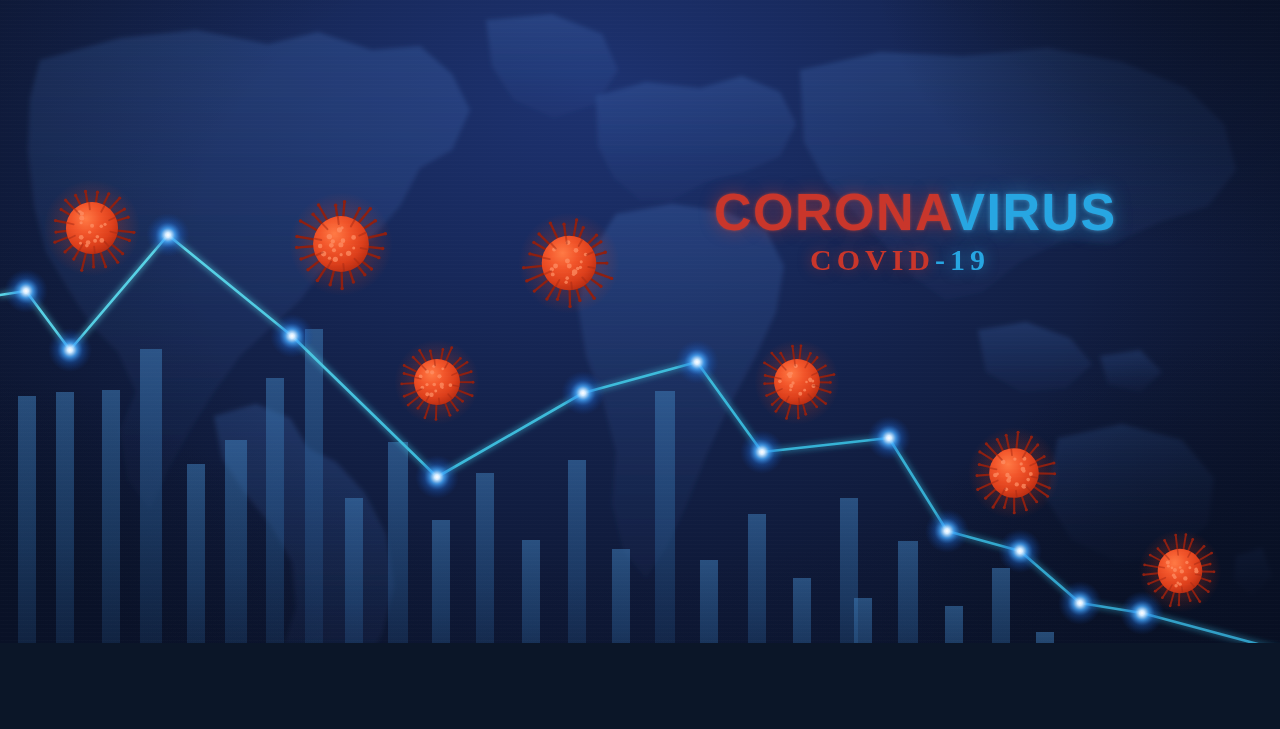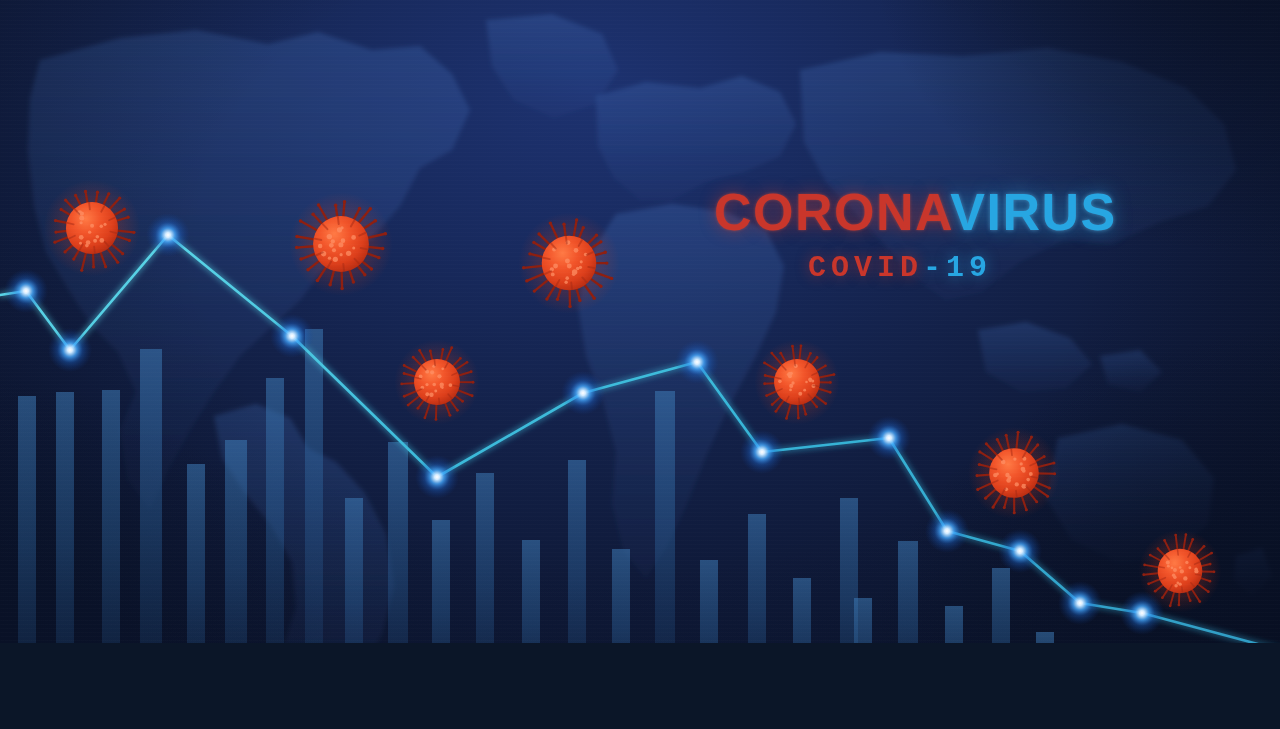--- a/index.html
+++ b/index.html
@@ -96,25 +96,25 @@
   }
   .t-red {
     color: #c9362b;
     text-shadow: 0 0 16px rgba(201,54,43,0.55), 0 0 3px rgba(255,90,60,0.45);
   }
   .t-cyan {
     color: #27a6e2;
     text-shadow: 0 0 18px rgba(39,166,226,0.6), 0 0 4px rgba(120,210,255,0.5);
   }
   .title-sub {
-    font-family: Liberation Mono, monospace;
+    font-family: Liberation Serif, serif;
     font-size: 30px;
     font-weight: 700;
     letter-spacing: 5px;
-    margin: 12px 0 0 0;
+    margin: 4px 0 0 0;
     white-space: nowrap;
   }
   .title-sub .t-red { text-shadow: 0 0 13px rgba(201,54,43,0.5); }
   .title-sub .t-cyan { text-shadow: 0 0 14px rgba(39,166,226,0.55); }
 </style>
 </head>
 <body>
 
 <div id="stage">
 

